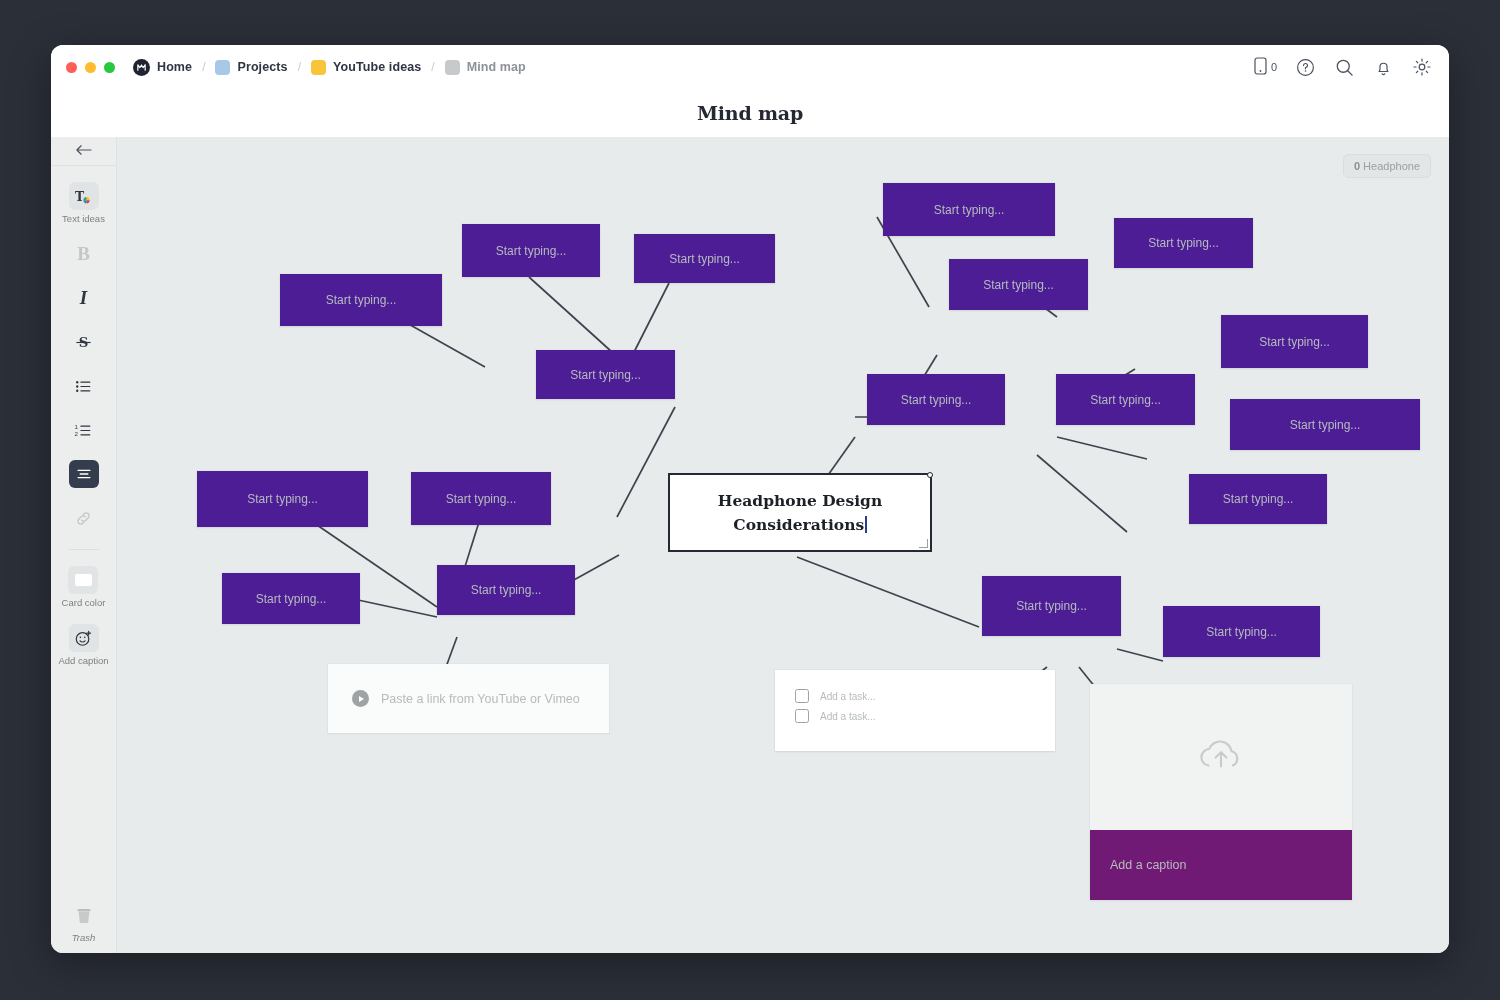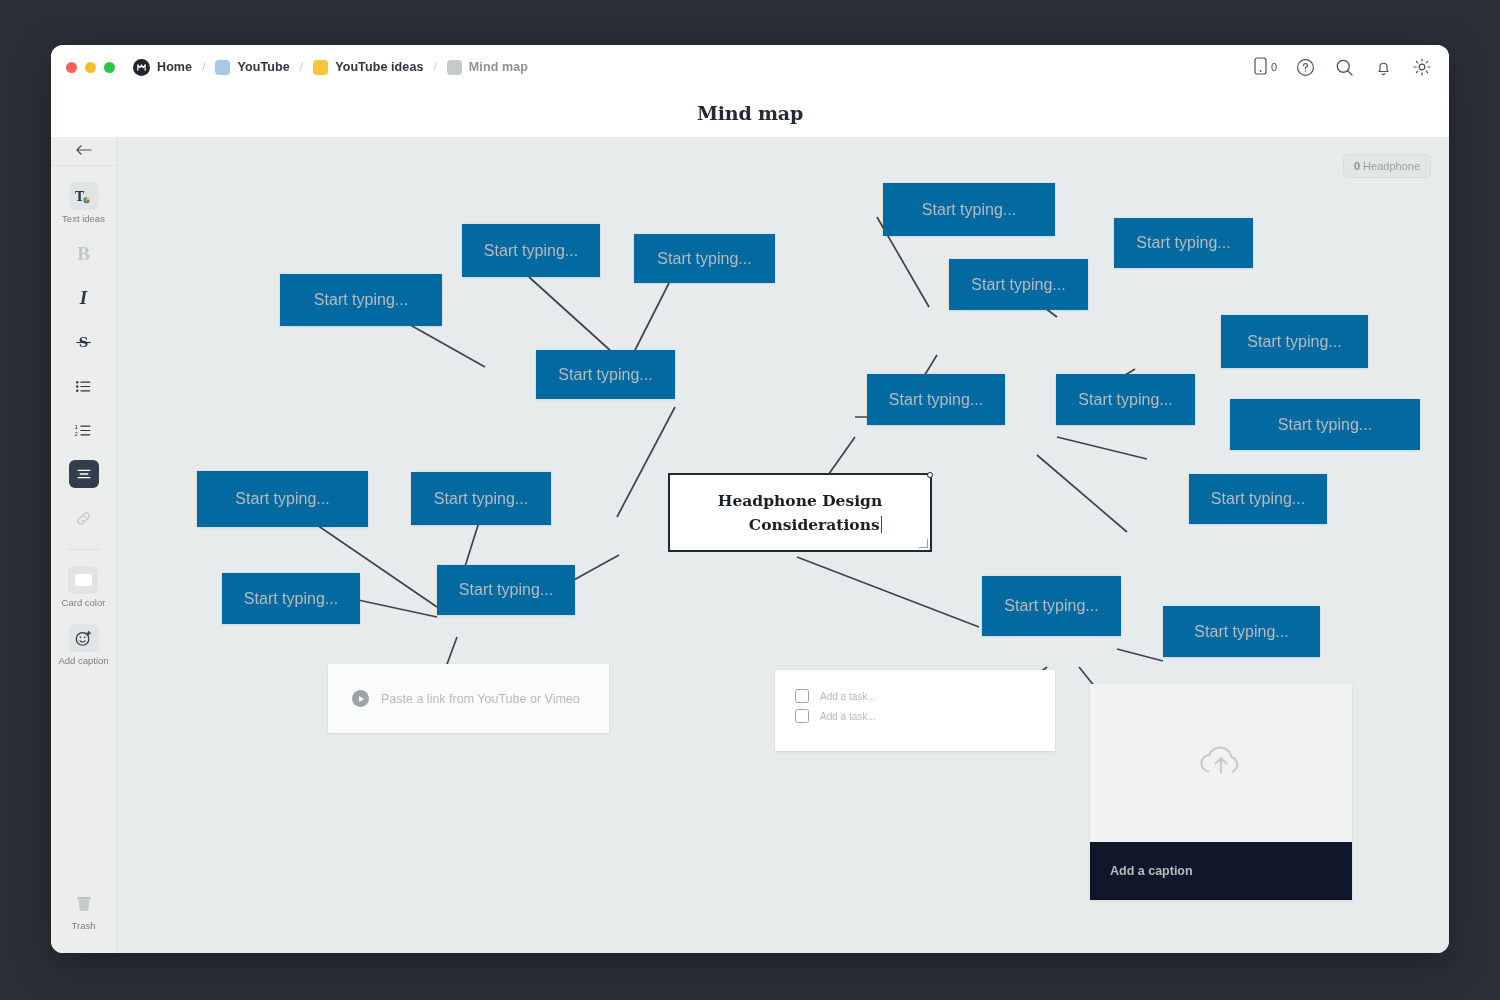--- a/index.html
+++ b/index.html
@@ -111,45 +111,45 @@
     width:30px; height:28px; display:flex; align-items:center; justify-content:center;
     border-radius:6px; color:#2f3542;
   }
   .tool .glyph.chip { background:#e1e4e4; }
   .tool .glyph.active { background:#343d4d; color:#fff; }
   .tool .glyph.dim { color:#c2c7c7; }
   .tool .tlabel { font-size:9.5px; color:#7b8080; margin-top:3px; }
   .tool.b-tool .glyph { font-family:"Liberation Serif", serif; font-size:19px; font-weight:700; color:#c2c7c7; }
   .tool.i-tool .glyph { font-family:"Liberation Serif", serif; font-size:19px; font-style:italic; font-weight:700; color:#2f3542; }
   .divider { width:30px; height:1px; background:#dcdfdf; margin-top:17px; }
-  .tool.trash { margin-top:auto; margin-bottom:22px; }
+  .tool.trash { margin-top:auto; margin-bottom:10px;font-style:italic; }
 
   
   #canvas {
     position:relative; flex:1; background:#e8ebeb; overflow:hidden;
   }
   #edges { position:absolute; left:0; top:0; width:100%; height:100%; }
 
   #unsorted-badge {
     position:absolute; right:18px; top:17px;
     background:#e3e6e6; color:#9aa0a0; font-size:11px;
     padding:5px 10px; border-radius:5px; border:1px solid #dadddd;
   }
   #unsorted-badge b { color:#8b9191; font-weight:700; }
 
   .node {
-    position:absolute; background:#0369a1;
+    position:absolute; background:#4c1d95;
     box-shadow:0 1px 2px rgba(40,50,60,.09), 0 0 0 1px rgba(40,50,60,.025);
     display:flex; align-items:center; justify-content:center;
-    font-size:16px; color:#b6bbbd; cursor:text;
+    font-size:12px; color:#b6bbbd; cursor:text;
   }
   .node.center {
     background:#fff; border:2px solid #242933; box-shadow:none;
     color:#1c2027; font-family:"DejaVu Serif", serif; font-weight:700;
-    font-size:15.5px; line-height:1.5; text-align:right; padding:0 16px;
+    font-size:15.5px; line-height:1.5; text-align:center; padding:0 16px;
   }
   .node.center .caret-bar {
     display:inline-block; width:1.5px; height:17px; background:#2b3d8f;
     vertical-align:-3px; margin-left:1px;
   }
   .node.center .resize-grip {
     position:absolute; right:2px; bottom:2px; width:9px; height:9px;
     border-right:1.5px solid #9aa0a6; border-bottom:1.5px solid #9aa0a6;
     transform:skewX(-0deg);
   }
@@ -177,21 +177,21 @@
   .play-icon i { width:0;height:0;border-left:5px solid #fff;border-top:3.5px solid transparent;border-bottom:3.5px solid transparent; margin-left:2px;}
   #video-card .vtext { font-size:12.5px; color:#b6bbbd; }
 
   
   #image-card {
     position:absolute; background:#fff;
     box-shadow:0 1px 2px rgba(40,50,60,.07), 0 0 0 1px rgba(40,50,60,.02);
     display:flex; flex-direction:column;
   }
   #image-drop { flex:1; background:#f1f3f3; display:flex; align-items:center; justify-content:center; }
-  #image-caption { height:58px; display:flex; align-items:center; padding:0 20px; font-size:12.5px; color:#b6bbbd; background:#0f172a;font-weight:bold; }
+  #image-caption { height:70px; display:flex; align-items:center; padding:0 20px; font-size:12.5px; color:#b6bbbd; background:#701a75; }
 </style>
 </head>
 <body>
 
 <div id="app-window">
 
   <div id="titlebar">
     <div class="traffic">
       <span class="dot r"></span>
       <span class="dot y"></span>
@@ -204,21 +204,21 @@
           <svg width="11" height="11" viewBox="0 0 12 12">
               <path d="M2 9V3l2.2 3.2L6 3.2 7.8 6.2 10 3v6" fill="none" stroke="#fff" stroke-width="1.3" stroke-linejoin="round" stroke-linecap="round"></path>
             </svg>
         </span>
         <span class="crumb-label">Home</span>
       </div>
       <span class="crumb-sep">/</span>
 
       <div class="crumb">
         <span class="swatch" style="background:#a8c8e8"></span>
-        <span class="crumb-label">YouTube</span>
+        <span class="crumb-label">Projects</span>
       </div>
       <span class="crumb-sep">/</span>
 
       <div class="crumb">
         <span class="swatch" style="background:#f8c43a"></span>
         <span class="crumb-label">YouTube ideas</span>
       </div>
       <span class="crumb-sep">/</span>
 
       <div class="crumb current">

